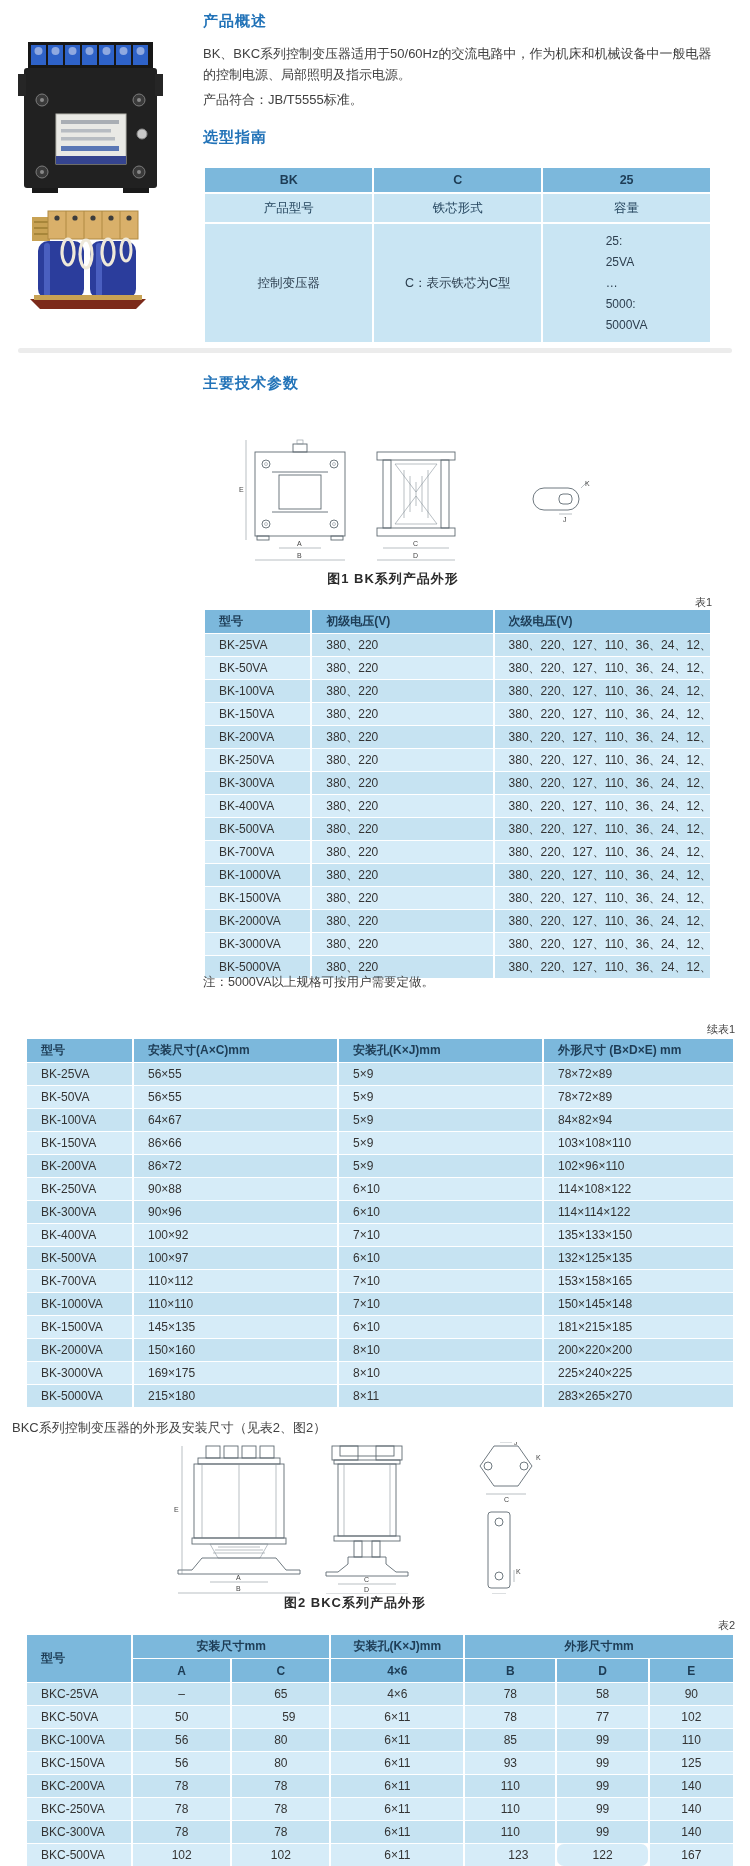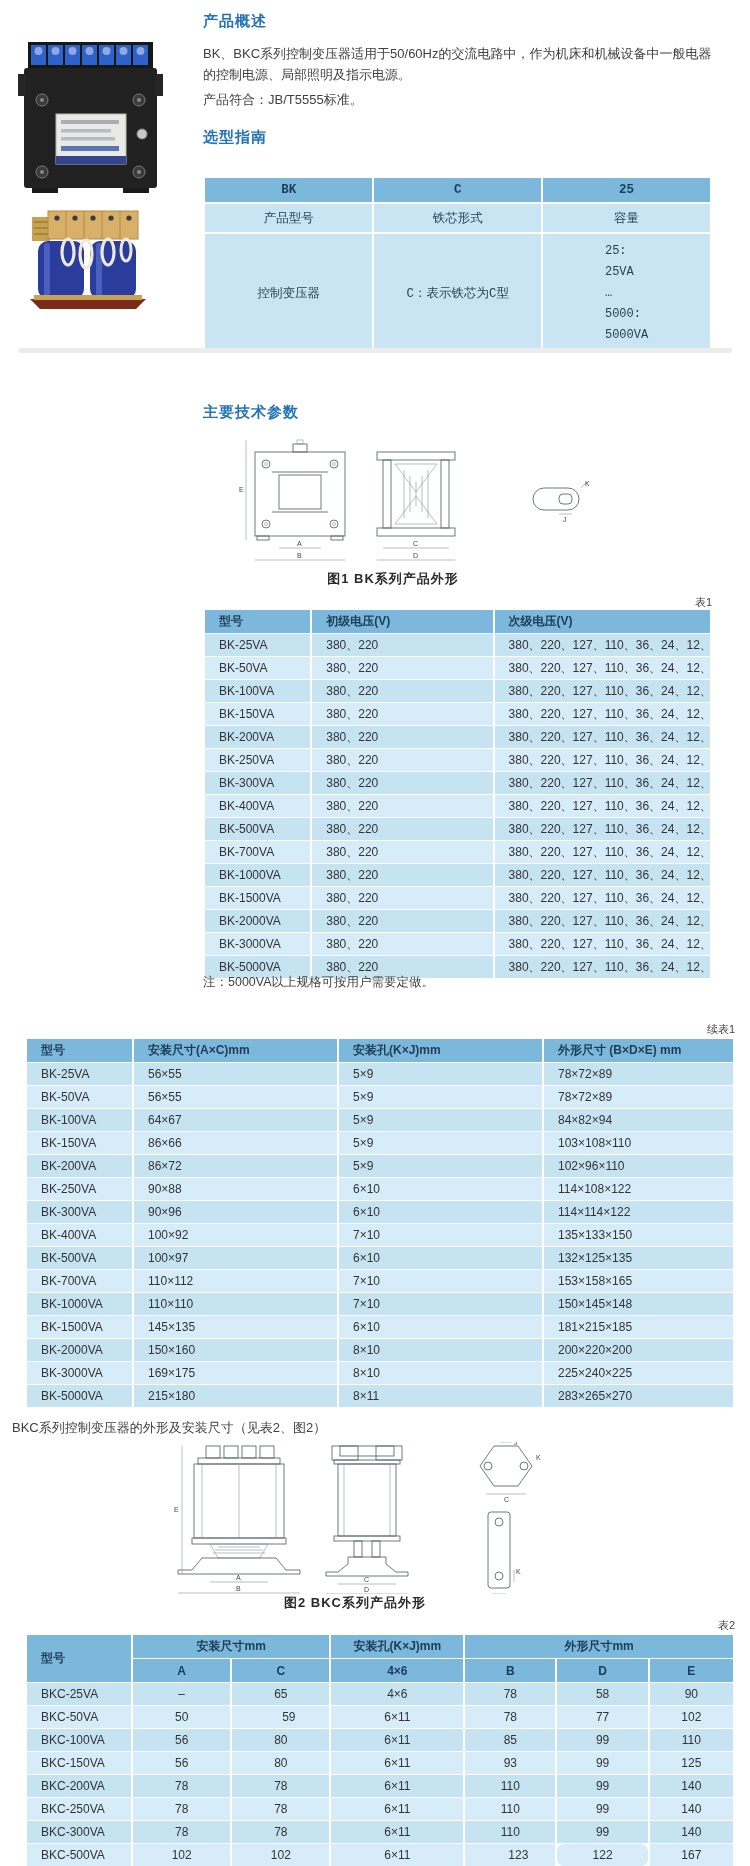--- a/index.html
+++ b/index.html
@@ -111,21 +111,21 @@
       <ellipse cx="84" cy="47" rx="6" ry="13" fill="none" stroke="#efe9da" stroke-width="3.2"></ellipse>
       <ellipse cx="102" cy="45" rx="5" ry="11" fill="none" stroke="#efe9da" stroke-width="3"></ellipse>
     </svg>
   </div>
 
   <div class="abs h-blue" style="left:203px;top:12px;">产品概述</div>
   <div class="abs body-text" style="left:203px;top:44px;width:512px;">BK、BKC系列控制变压器适用于50/60Hz的交流电路中，作为机床和机械设备中一般电器的控制电源、局部照明及指示电源。</div>
   <div class="abs body-text" style="left:203px;top:90px;width:512px;">产品符合：JB/T5555标准。</div>
 
   <div class="abs h-blue" style="left:203px;top:128px;">选型指南</div>
-  <div class="abs" style="left:203px;top:176px;width:509px;font-family:Liberation Mono, monospace;">
+  <div class="abs" style="left:203px;top:166px;width:509px;">
     <table class="sel">
       <colgroup>
           <col style="width:33.4%">
           <col style="width:33.3%">
           <col style="width:33.3%">
         </colgroup>
       <tbody>
           <tr class="code">
         <td>BK</td>
         <td>C</td>
@@ -148,21 +148,21 @@
             <div>5000VA</div>
           </span>
         </td>
       </tr>
     </tbody>
       </table>
   </div>
 
   <div class="abs divider" style="left:18px;top:348px;width:714px;height:5px;"></div>
 
-  <div class="abs h-blue" style="left:203px;top:374px;margin-top:29px;">主要技术参数</div>
+  <div class="abs h-blue" style="left:203px;top:374px;">主要技术参数</div>
 
   <div class="abs" style="left:203px;top:436px;">
     <svg width="509" height="132" viewBox="0 0 509 132">
 
       <g transform="translate(52,4)">
         <rect class="ln" x="0" y="12" width="90" height="84"></rect>
         <rect class="ln" x="38" y="4" width="14" height="8"></rect>
         <rect class="thin" x="42" y="0" width="6" height="4"></rect>
         <circle class="ln" cx="11" cy="24" r="4"></circle>
           <circle class="thin" cx="11" cy="24" r="1.5"></circle>

